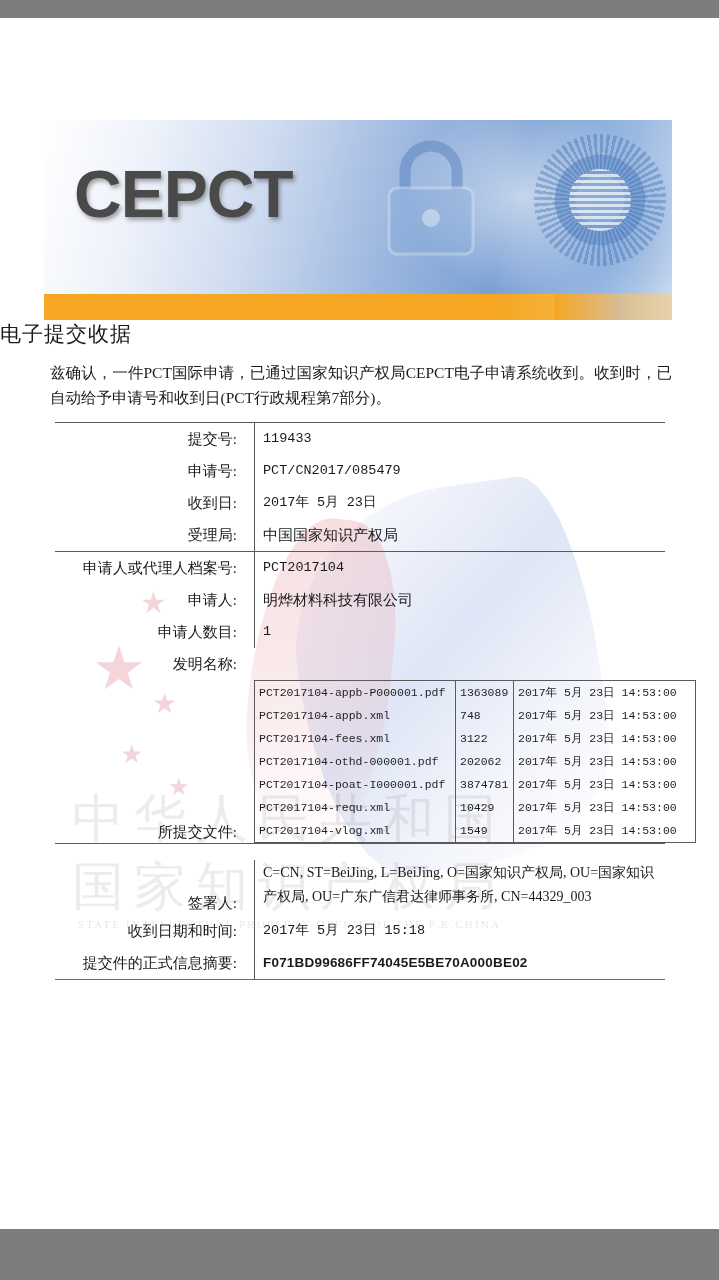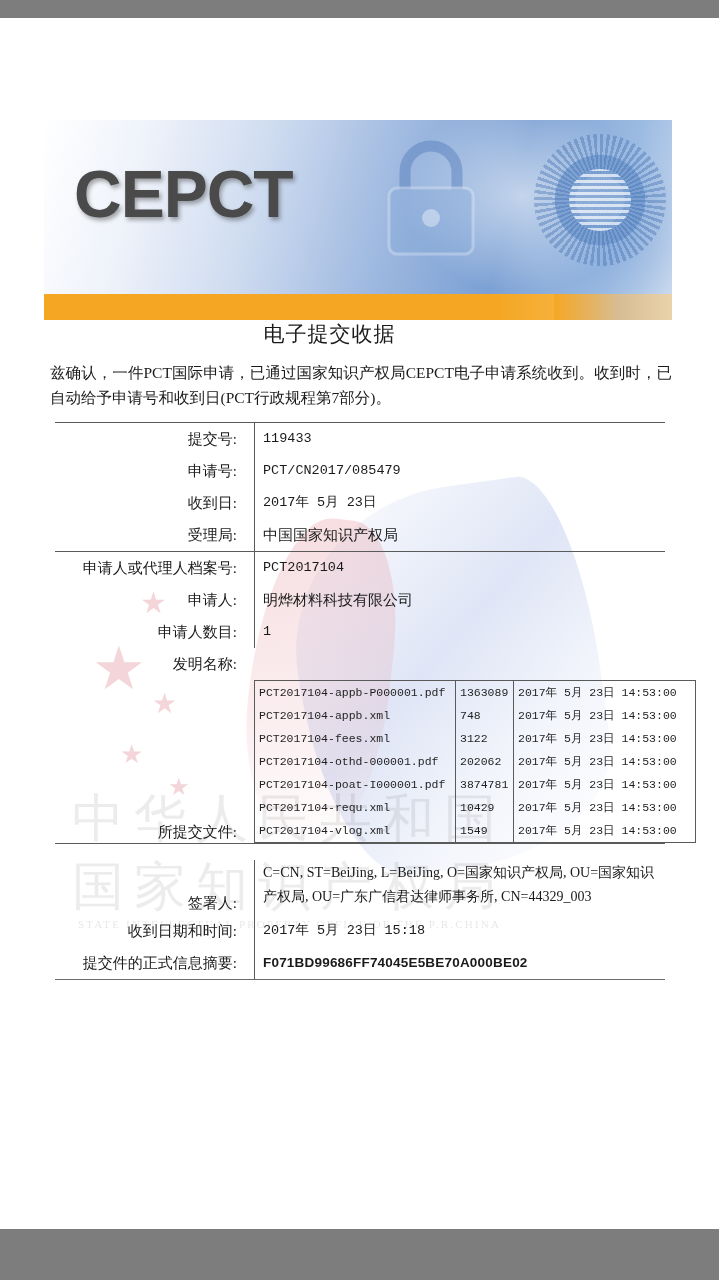--- a/index.html
+++ b/index.html
@@ -174,21 +174,21 @@
     height: 26px;
     background: linear-gradient(90deg, rgba(245,166,35,0.9) 0%, rgba(190,190,200,0.55) 55%, rgba(220,225,235,0.5) 100%);
   }
 
   
   .doc-title {
     position: absolute;
     left: 0;
     top: 302px;
     width: 659px;
-    text-align: center;
+    text-align: left;
     font-size: 21px;
     letter-spacing: 1px;
   }
   .intro {
     position: absolute;
     left: 50px;
     top: 342px;
     width: 622px;
     font-size: 15.5px;
     line-height: 25px;

